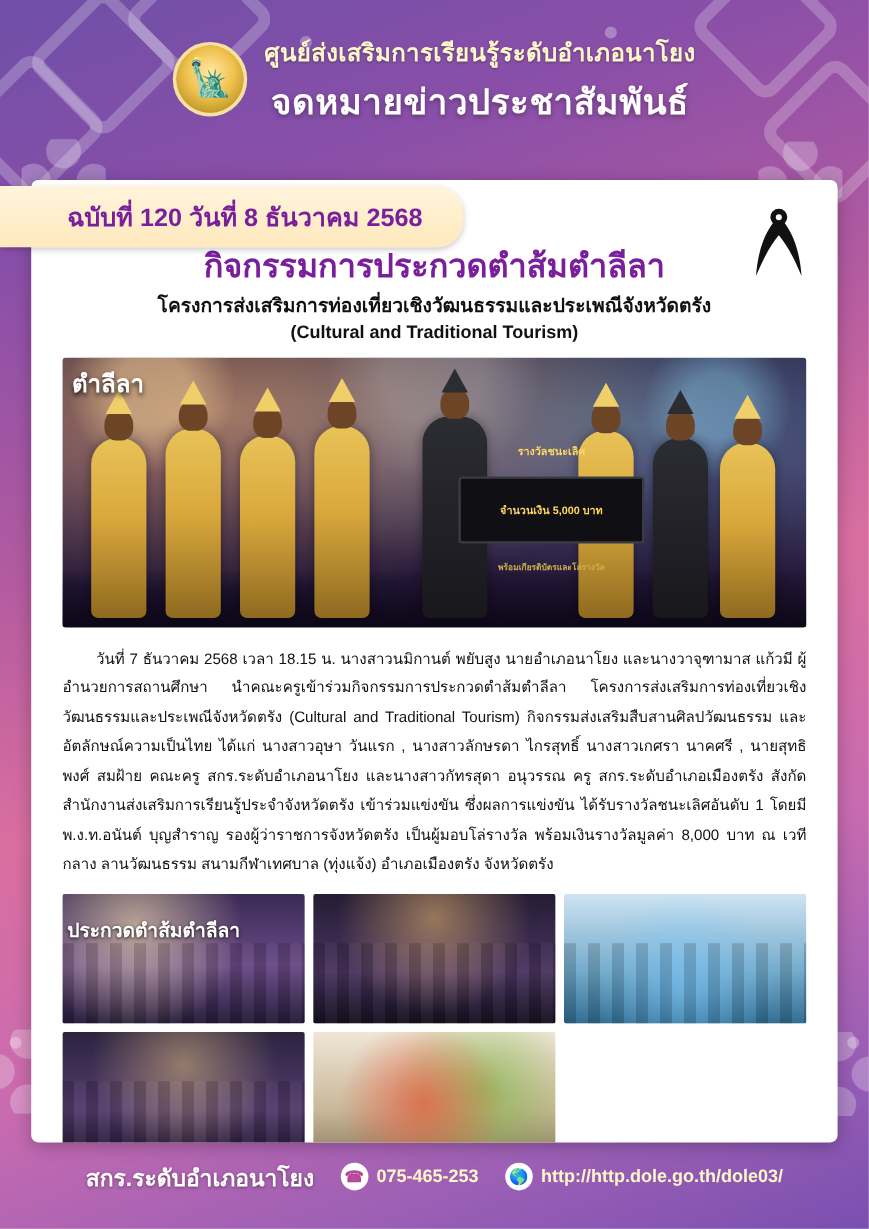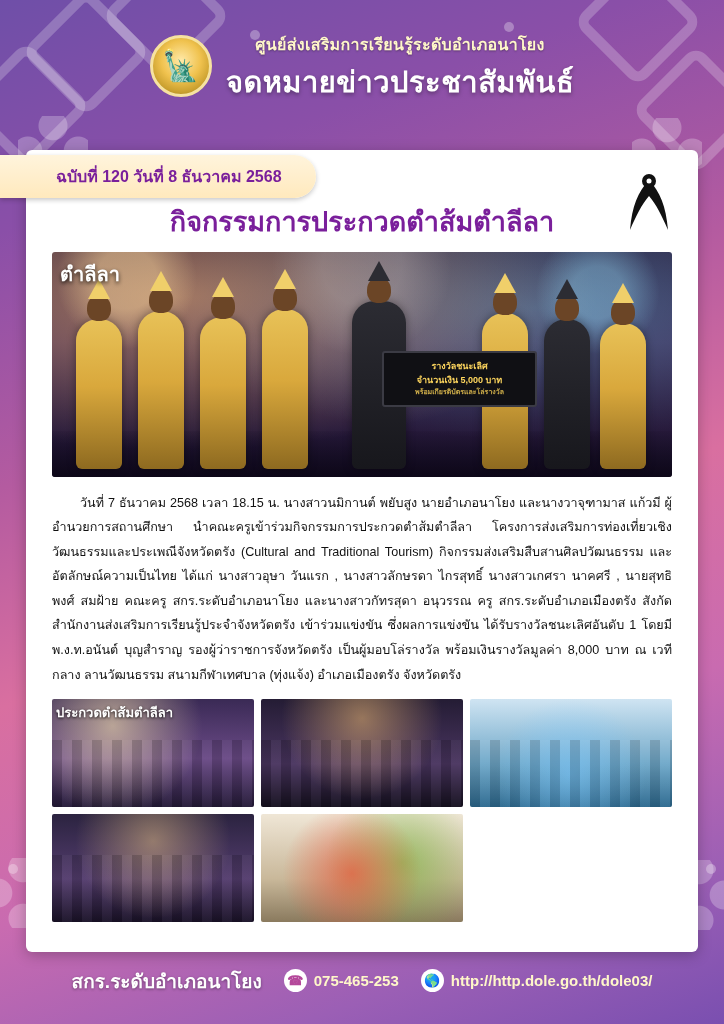--- a/index.html
+++ b/index.html
@@ -55,21 +55,21 @@
     display: flex; align-items: center; justify-content: center;
     position: relative;
     margin-top: -34px;
   }
   .crest .garuda {
     font-size: 30px; color: #6b4a06; line-height: 1;
   }
   .header-text { text-align: center; }
   .header-sub {
     color: #fff7c9;
-    font-size: 16px;
+    font-size: 20px;
     font-weight: bold;
     letter-spacing: .3px;
     text-shadow: 0 1px 2px rgba(0,0,0,.35);
     margin-top: -30px;
   }
   .header-title {
     color: #ffffff;
     font-size: 29px;
     font-weight: bold;
     letter-spacing: .5px;
@@ -79,21 +79,21 @@
 
   
   .ribbon-wrap {
     position: absolute;
     top: 155px; left: 0;
     z-index: 6;
   }
   .ribbon {
     background: linear-gradient(180deg, #fff4dc 0%, #ffe9bd 100%);
     color: #7a1f9b;
-    font-size: 16px;
+    font-size: 21px;
     font-weight: bold;
     padding: 9px 34px 9px 56px;
     border-radius: 0 22px 22px 0;
     box-shadow: 0 2px 5px rgba(0,0,0,.22);
     white-space: nowrap;
     text-align: right;
   }
 
   
   .card {
@@ -188,20 +188,21 @@
     background: #101014;
     border: 2px solid #3b3b44;
     border-radius: 3px;
     color: #ffd75e;
     font-size: 9px;
     font-weight: bold;
     display: flex; flex-direction: column;
     align-items: center; justify-content: center;
     line-height: 1.5;
     text-align: center;
+    gap: 36px;
   }
   .hero-tag {
     position: absolute; top: 6px; left: 8px;
     color: #fff;
     font-size: 20px;
     font-weight: bold;
     text-shadow: 0 2px 4px rgba(0,0,0,.8);
   }
 
   
@@ -222,22 +223,22 @@
     grid-template-columns: repeat(3, 1fr);
     gap: 7px;
   }
   .thumb {
     position: relative;
     height: 108px;
     border-radius: 2px;
     overflow: hidden;
   }
   .thumb .label {
-    position: absolute; top: 3px; left: 4px;
-    font-size: 13px; font-weight: bold; color: #fff;
+    position: absolute; top: 18px; left: 4px;
+    font-size: 16px; font-weight: bold; color: #fff;
     text-shadow: 0 1px 3px rgba(0,0,0,.9);
     z-index: 2;
   }
   .t1 { background:
       radial-gradient(circle at 30% 25%, rgba(255,235,180,.6), transparent 55%),
       linear-gradient(180deg,#3a2a55,#6a4a86 55%,#241a38); }
   .t2 { background:
       radial-gradient(circle at 50% 18%, rgba(255,200,120,.5), transparent 60%),
       linear-gradient(180deg,#241c34,#4a3560 60%,#15101f); }
   .t3 { background:
@@ -322,20 +323,22 @@
 <div class="card">
 
   <svg class="mourning-ribbon" viewBox="0 0 46 62">
     <path d="M23 8 C12 20 6 34 4 58 C10 44 16 32 23 24 C30 32 36 44 42 58 C40 34 34 20 23 8 Z" fill="#111"></path>
     <circle cx="23" cy="9" r="7" fill="#111"></circle>
     <circle cx="23" cy="9" r="2.5" fill="#fff"></circle>
   </svg>
 
   <div class="title-block">
     <div class="doc-title">กิจกรรมการประกวดตำส้มตำลีลา</div>
+    <div class="doc-subtitle">โครงการส่งเสริมการท่องเที่ยวเชิงวัฒนธรรมและประเพณีจังหวัดตรัง</div>
+    <div class="doc-subtitle-en">(Cultural and Traditional Tourism)</div>
   </div>
 
   <div class="hero">
     <div class="stage-lights"></div>
     <div class="ground"></div>
     <div class="performers">
       <div class="performer" style="left:24px;"></div>
       <div class="performer" style="left:86px;height:158px;"></div>
       <div class="performer" style="left:148px;height:152px;"></div>
       <div class="performer" style="left:210px;height:160px;"></div>

